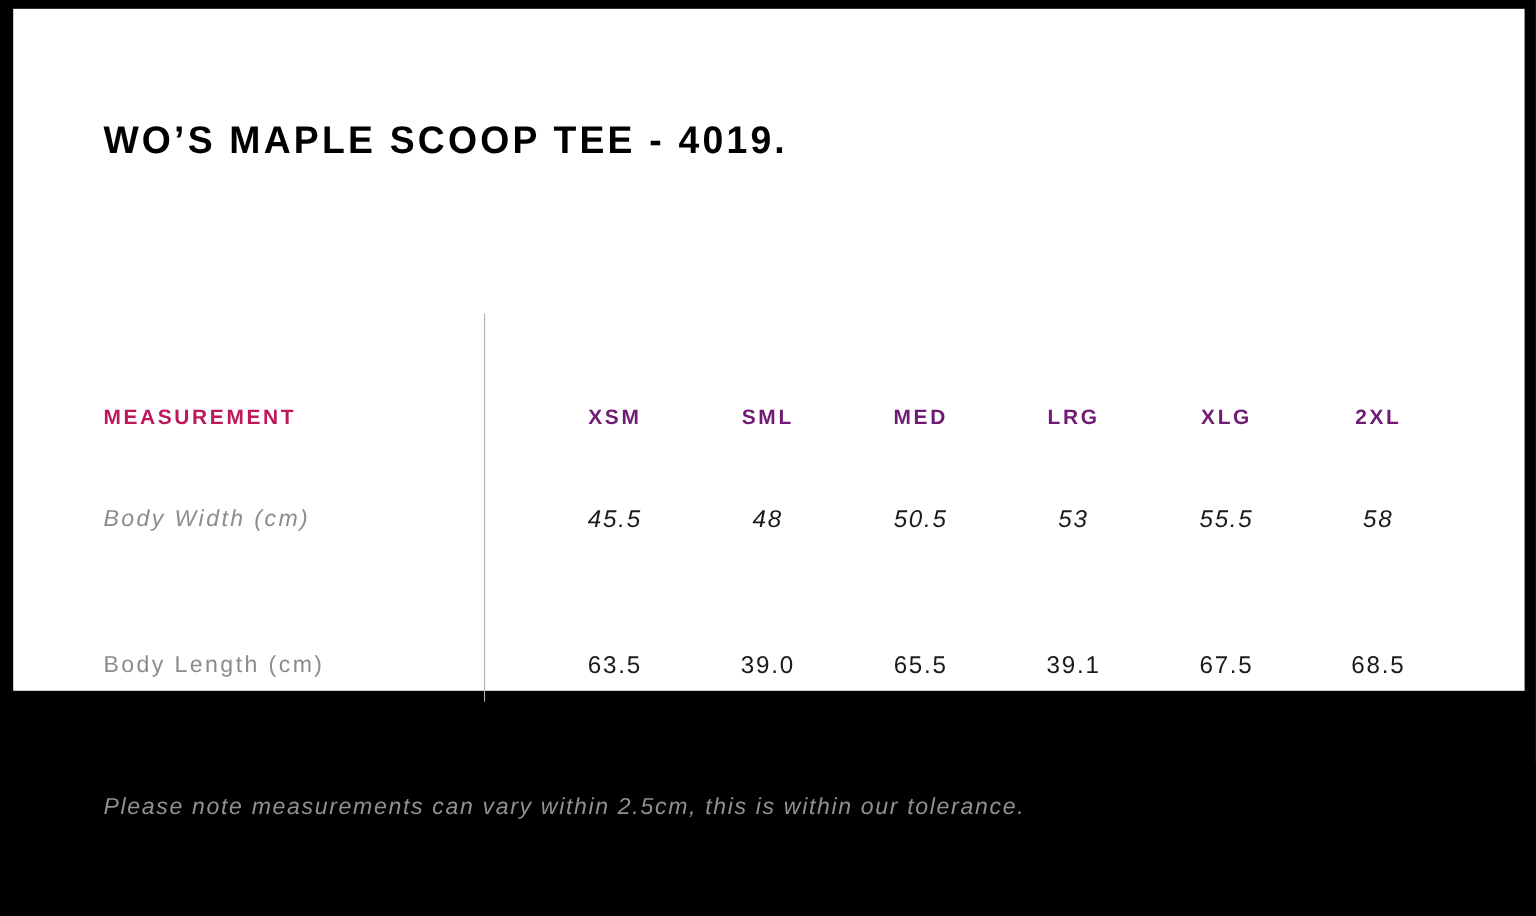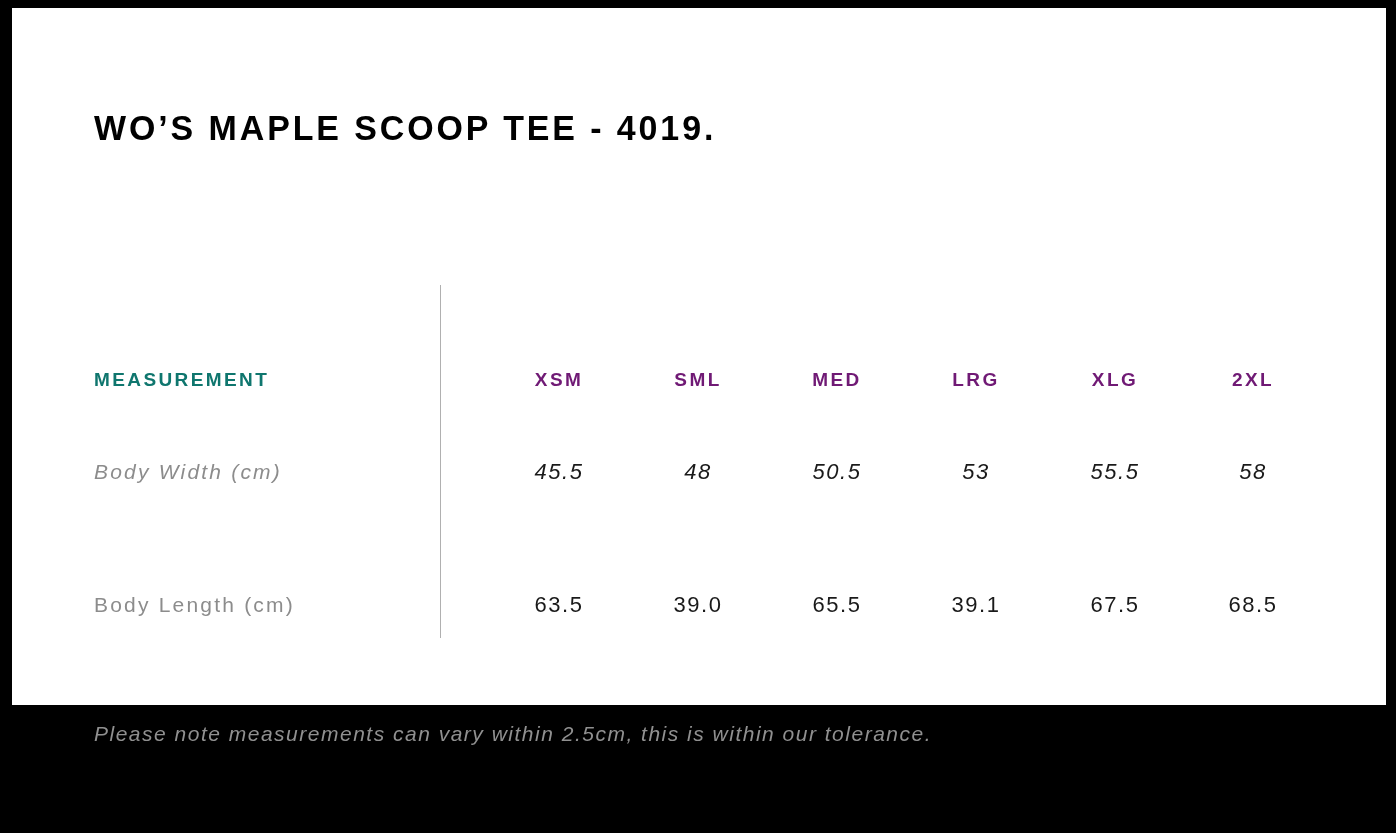--- a/index.html
+++ b/index.html
@@ -23,21 +23,21 @@
     width: 1396px;
     height: 833px;
     background: #000000;
   }
 
   #size-chart-card {
     position: absolute;
     left: 12px;
     top: 8px;
     width: 1374px;
-    height: 697px;
+    height: 620px;
     background: #ffffff;
   }
 
   
   #chart-title {
     position: absolute;
     left: 82px;
     top: 100px;
     font-size: 35px;
     font-weight: bold;
@@ -84,21 +84,21 @@
     top: 0;
     height: 40px;
     line-height: 40px;
     white-space: nowrap;
   }
 
   .row-label.header {
     font-size: 19px;
     font-weight: bold;
     letter-spacing: 2.4px;
-    color: #0f766e;
+    color: #be185d;
   }
 
   .row-label.measure {
     font-size: 21px;
     font-weight: 400;
     letter-spacing: 2.2px;
     color: #8c8c8c;
   }
 
   .cell {

